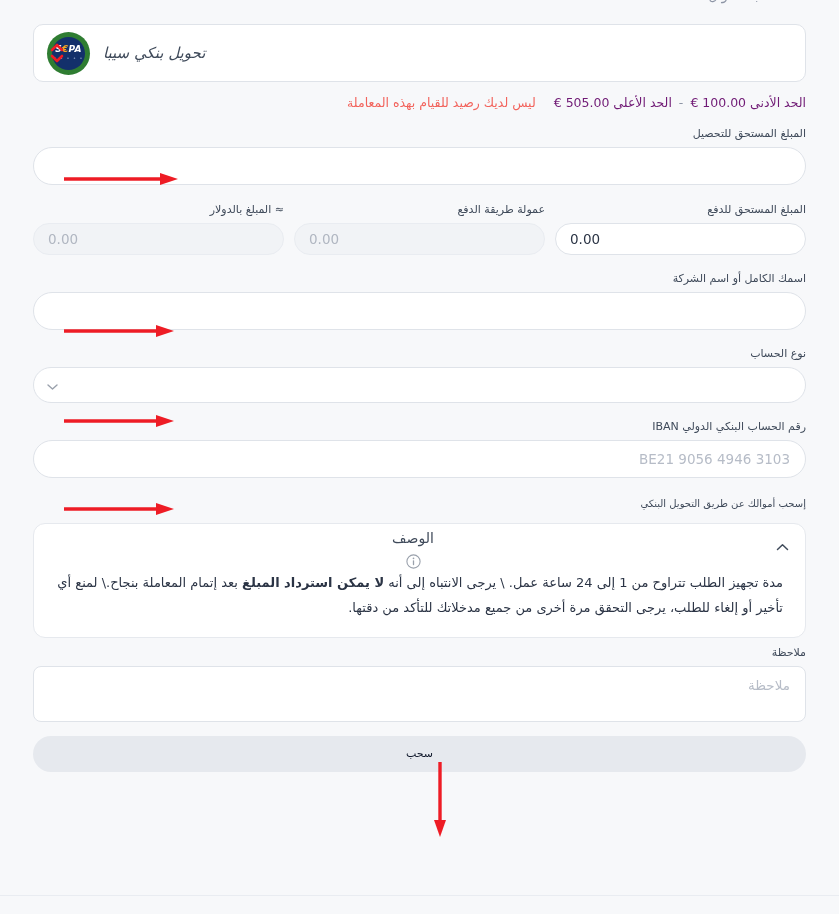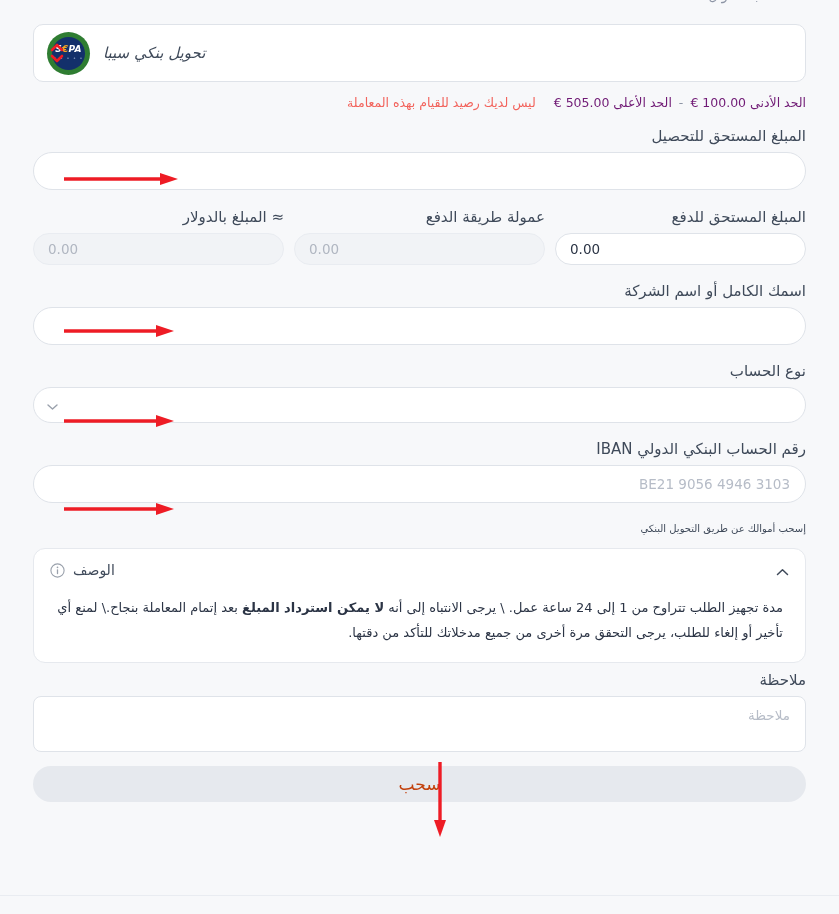--- a/index.html
+++ b/index.html
@@ -149,21 +149,21 @@
   }
   .limit-error {
     color: #f2635c;
     margin-right: 18px;
     white-space: nowrap;
   }
 
   
   .field { margin-top: 17px; }
   .field-label {
-    font-size: 15px;
+    font-size: 11px;
     color: #3f4a5a;
     text-align: right;
     margin-bottom: 7px;
     display: block;
   }
   .input {
     width: 100%;
     height: 36px;
     box-sizing: border-box;
     border: 1px solid #dfe3e9;
@@ -257,21 +257,21 @@
     align-items: center;
     padding: 0 16px;
     box-sizing: border-box;
     cursor: pointer;
   }
   .desc-head-right {
     flex: 1;
     display: flex;
     align-items: center;
     justify-content: flex-start;
-    flex-direction: row;
+    flex-direction: column;
     gap: 8px;
   }
   .desc-title {
     font-size: 14px;
     color: #3f4a5a;
   }
   .info-icon {
     width: 15px; height: 15px;
     flex: 0 0 auto;
   }
@@ -306,22 +306,22 @@
   .note-input::placeholder { color: #b6bcc7; }
 
   
   .submit-btn {
     margin-top: 10px;
     width: 100%;
     height: 36px;
     border: none;
     border-radius: 18px;
     background: #e6e9ee;
-    color: #c2410c;
-    font-size: 17px;
+    color: #0f172a;
+    font-size: 11px;
     font-family: inherit;
     cursor: default;
   }
 
   .bottom-divider {
     position: absolute;
     left: 0; right: 0;
     bottom: 18px;
     height: 1px;
     background: #e9ecf1;

